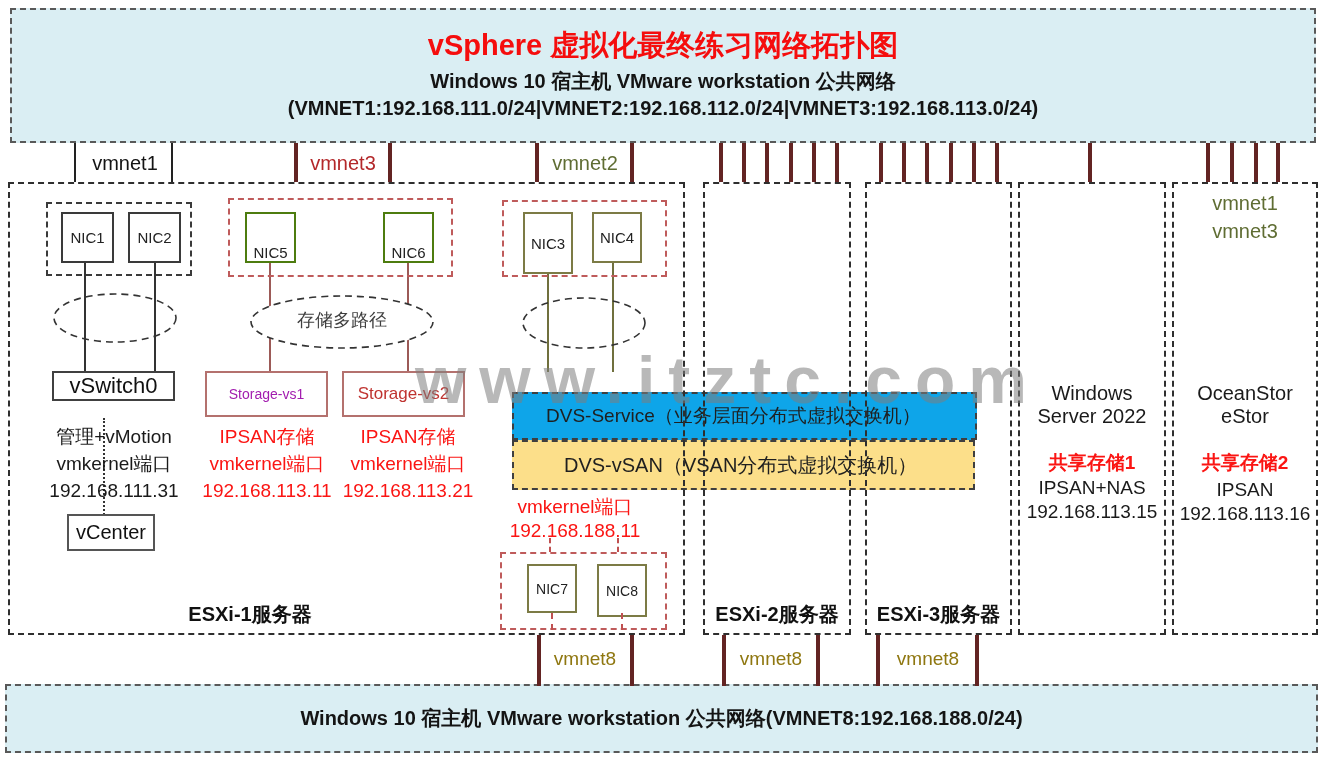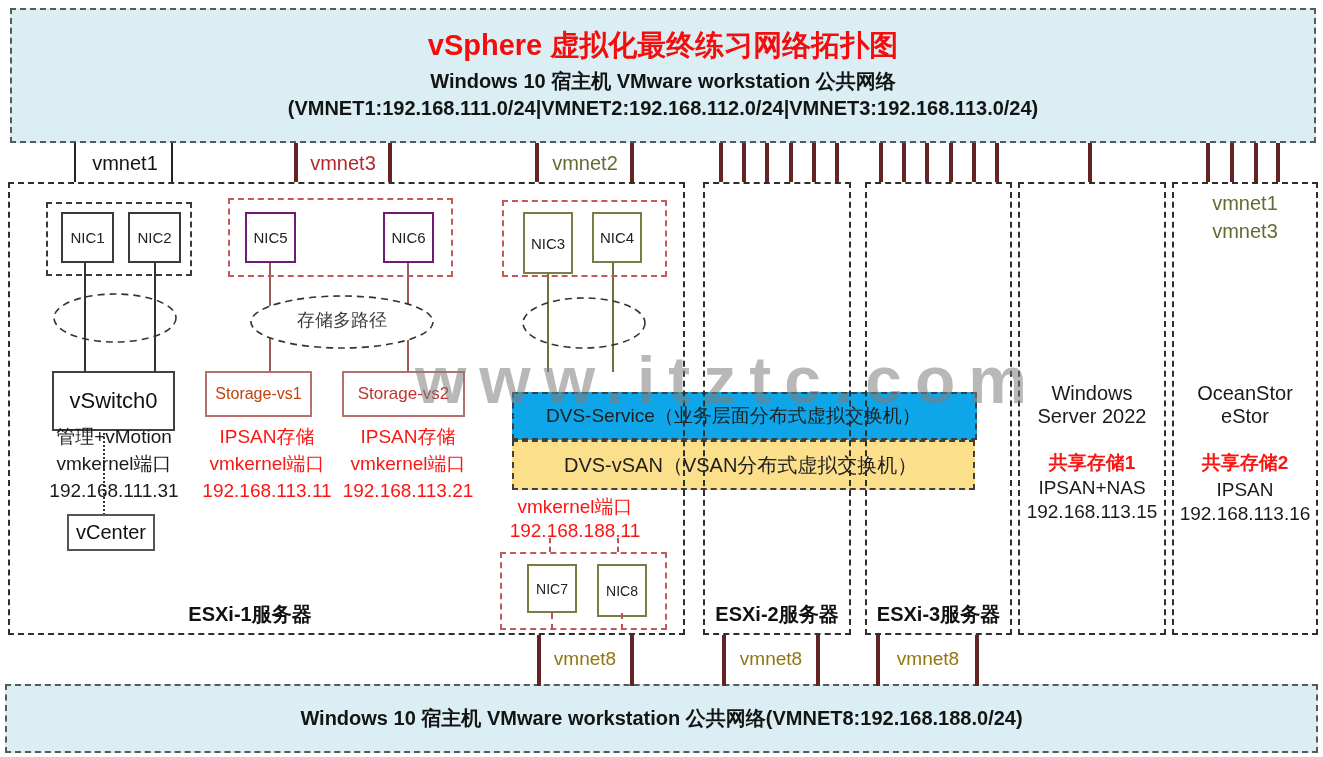--- a/index.html
+++ b/index.html
@@ -23,21 +23,21 @@
   .nic-line-olive{position:absolute;background:#70703d;width:2px;z-index:1;}
   .dot-line{position:absolute;border-left:2px dotted #333;width:0;z-index:1;}
   .stub-red{position:absolute;border-left:2px dashed #c05050;width:0;z-index:3;}
   
   .netlabel{position:absolute;font-size:20px;text-align:center;z-index:2;background:#fff;}
   
   .nic-group-black{position:absolute;border:2px dashed #3a3a3a;box-sizing:border-box;z-index:3;}
   .nic-group-red{position:absolute;border:2px dashed #bf5b5b;box-sizing:border-box;z-index:3;}
   .nicbox{position:absolute;background:#fff;box-sizing:border-box;display:flex;align-items:center;justify-content:center;font-size:15px;color:#222;z-index:3;}
   .nicbox.b-black{border:2px solid #3a3a3a;}
-  .nicbox.b-maroon{border:2px solid #701a75;}
+  .nicbox.b-maroon{border:2px solid #4d7c0f;align-items:flex-end;}
   .nicbox.b-olive{border:2px solid #7c7b45;}
   
   .switchbox{position:absolute;background:#fff;box-sizing:border-box;display:flex;align-items:center;justify-content:center;z-index:3;}
   .caption{position:absolute;text-align:center;line-height:27px;font-size:19px;z-index:3;}
   .caption.red{color:#fb1513;}
   
   .bar{position:absolute;box-sizing:border-box;border:2px dashed #3f3f3f;display:flex;align-items:center;z-index:2;}
   .bar span{font-size:19px;color:#1f1f1f;white-space:nowrap;}
   .watermark{position:absolute;z-index:6;color:rgba(125,125,125,0.55);font-size:66px;font-weight:bold;letter-spacing:13px;white-space:nowrap;pointer-events:none;}
   .ellipse-svg{position:absolute;z-index:2;}
@@ -153,24 +153,24 @@
     <ellipse cx="63" cy="27" rx="61" ry="25" fill="none" stroke="#333" stroke-width="1.6" stroke-dasharray="7 5"></ellipse>
   </svg>
 
   <div class="nic-line-black" style="left:84px;top:263px;height:108px;"></div>
   <div class="nic-line-black" style="left:154px;top:263px;height:108px;"></div>
   <div class="nic-line-maroon" style="left:269px;top:263px;height:108px;"></div>
   <div class="nic-line-maroon" style="left:407px;top:263px;height:108px;"></div>
   <div class="nic-line-olive" style="left:547px;top:263px;height:109px;"></div>
   <div class="nic-line-olive" style="left:612px;top:263px;height:109px;"></div>
 
-  <div class="switchbox" style="left:52px;top:371px;width:123px;height:60px;border:2px solid #404040;font-size:22px;color:#111;">
+  <div class="switchbox" style="left:52px;top:371px;width:123px;height:30px;border:2px solid #404040;font-size:22px;color:#111;">
     <span>vSwitch0</span>
   </div>
-  <div class="switchbox" style="left:205px;top:371px;width:107px;height:46px;border:2px solid #b4716e;font-size:16px;color:#c2410c;">
+  <div class="switchbox" style="left:205px;top:371px;width:123px;height:46px;border:2px solid #b4716e;font-size:14px;color:#a21caf;">
     <span>Storage-vs1</span>
   </div>
   <div class="switchbox" style="left:342px;top:371px;width:123px;height:46px;border:2px solid #b4716e;font-size:17px;color:#bf3330;">
     <span>Storage-vs2</span>
   </div>
 
   <div class="caption" style="left:34px;top:423px;width:160px;color:#1a1a1a;">
     <div>管理+vMotion</div>
     <div>vmkernel端口</div>
     <div>192.168.111.31</div>

